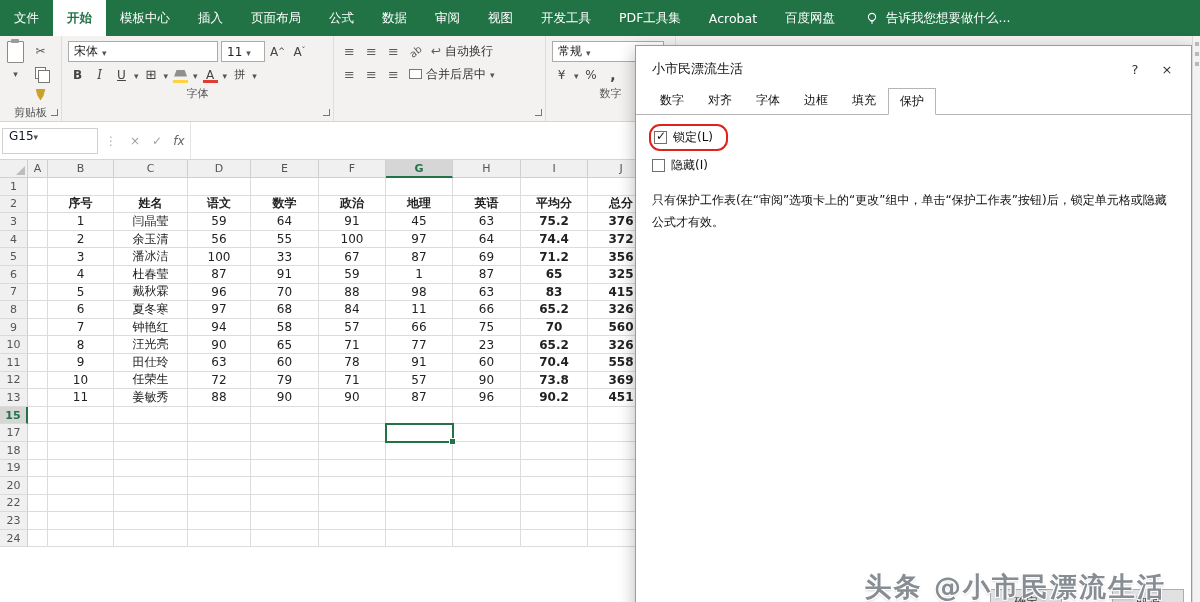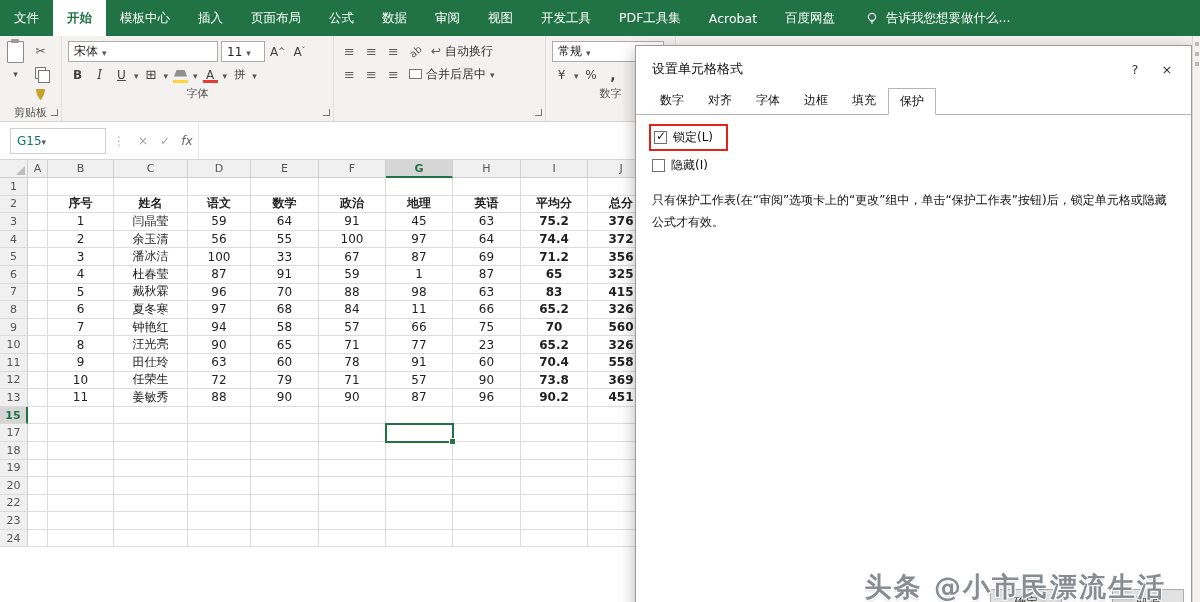--- a/index.html
+++ b/index.html
@@ -48,21 +48,21 @@
   .ic-wrap::after{content:"↩";font-size:12px;color:#5a5a5a}
   .ic-merge{width:13px;height:10px;border:1px solid #777;background:linear-gradient(#fff,#fff)}
   .tbtn{display:flex;align-items:center;gap:4px;font-size:12px;color:#333;height:20px;padding:0 3px;white-space:nowrap}
   .ic-currency::after{content:"¥";font-size:12px}
   .ic-percent::after{content:"%";font-size:12px}
   .ic-comma::after{content:",";font-size:14px;font-weight:700}
   .frag{position:absolute;top:38px;height:7px;z-index:2;border-radius:1px}
 
   
   .fbar{position:absolute;top:122px;left:0;width:1200px;height:38px;background:#fff;border-bottom:1px solid #d5d5d5;display:flex;align-items:center;z-index:1}
-  .namebox{width:96px;height:26px;margin-left:10px;border:1px solid #d0d0d0;display:flex;align-items:center;padding:0 6px;font-size:12px;color:#0f766e}
+  .namebox{width:96px;height:26px;margin-left:2px;border:1px solid #d0d0d0;display:flex;align-items:flex-start;padding:0 6px;font-size:12px;color:#0f172a}
   .fdots{color:#b0b0b0;padding:0 7px}
   .fdots::after{content:"⋮"}
   .fxb{width:22px;text-align:center;color:#a0a0a0;font-size:12px}
   .fxb.fx{font-style:italic;color:#666}
   .finput{flex:1;height:100%;border-left:1px solid #e4e4e4}
 
   
   .sheet{position:absolute;top:160px;left:0;width:656px;bottom:0;background:#fff;z-index:1;font-size:12px}
   .colrow{display:flex;height:18px}
   .ch{background:#f0f0f0;border-right:1px solid #cfcfcf;border-bottom:1px solid #cfcfcf;display:flex;align-items:center;justify-content:center;font-size:11px;color:#555;position:relative;flex:0 0 auto}
@@ -80,21 +80,21 @@
   .dialog{position:absolute;left:635px;top:45px;width:557px;height:600px;background:#fff;border:1px solid #9b9b9b;box-shadow:0 5px 16px rgba(0,0,0,.28);z-index:30;font-size:12px;color:#111}
   .dlg-head{display:flex;align-items:center;padding:12px 8px 8px 16px}
   .dlg-title{flex:1;font-size:13px}
   .dlg-btn{width:32px;height:22px;display:flex;align-items:center;justify-content:center;color:#333;font-size:13px}
   .dlg-tabs{display:flex;align-items:flex-end;padding-left:12px;border-bottom:1px solid #b5b5b5;height:25px;margin-top:2px}
   .dlg-tab{padding:4px 11px 4px;border:1px solid transparent;white-space:nowrap}
   .dlg-tab.active{background:#fff;border:1px solid #b5b5b5;border-bottom-color:#fff;margin-bottom:-1px;border-radius:1px}
   .dlg-body{padding:12px 16px}
   .checks{display:flex;flex-direction:column;gap:8px;align-items:flex-start}
   .checkrow{display:flex;align-items:center;gap:6px}
-  .checkrow.hl{border:2px solid #e0231a;padding:3px 13px 3px 3px;margin:-3px 0 -2px -3px;border-radius:0}
+  .checkrow.hl{border:2px solid #e0231a;padding:3px 13px 3px 3px;margin:-3px 0 -2px -3px;border-radius:11px}
   .cb{width:13px;height:13px;border:1px solid #707070;background:#fff;position:relative;flex:0 0 auto}
   .cb.on::after{content:"✓";position:absolute;left:1px;top:-2px;font-size:12px;font-weight:700;color:#111;line-height:1}
   .desc{margin-top:15px;line-height:1.85;max-width:526px}
   .pbtn{position:absolute;height:26px;width:72px;background:#e1e1e1;border:1px solid #adadad;display:flex;justify-content:center;font-size:12px;color:#333;padding-top:4px;z-index:31}
 
   
   .rstrip{position:absolute;top:36px;right:0;width:8px;bottom:0;background:#f3f2f1;border-left:1px solid #d9d9d9;z-index:35}
   .rstrip .mark{width:4px;height:4px;background:#b9b9b9;margin:6px auto 0}
   .watermark{position:absolute;right:34px;bottom:-3px;z-index:40;font-size:27px;font-weight:700;color:#878d93;letter-spacing:2px;white-space:nowrap;
     text-shadow:-1px -1px 0 #fff,1px -1px 0 #fff,-1px 1px 0 #fff,1px 1px 0 #fff,0 2px 3px rgba(0,0,0,.18)}
@@ -549,21 +549,21 @@
         <div class="cell" style="width:68px"></div>
         <div class="cell" style="width:67px"></div>
         <div class="cell" style="width:67px"></div>
       </div>
     </div>
   <div class="sel-outline" style="left: 385px; top: 263.4px; width: 69px; height: 19.6px;"></div>
 </div>
 
 <div class="dialog">
   <div class="dlg-head">
-    <span class="dlg-title">设置单元格格式</span>
+    <span class="dlg-title">小市民漂流生活</span>
     <span class="dlg-btn">?</span>
     <span class="dlg-btn">×</span>
   </div>
   <div class="dlg-tabs">
       <div class="dlg-tab">数字</div>
       <div class="dlg-tab">对齐</div>
       <div class="dlg-tab">字体</div>
       <div class="dlg-tab">边框</div>
       <div class="dlg-tab">填充</div>
       <div class="dlg-tab active">保护</div>

